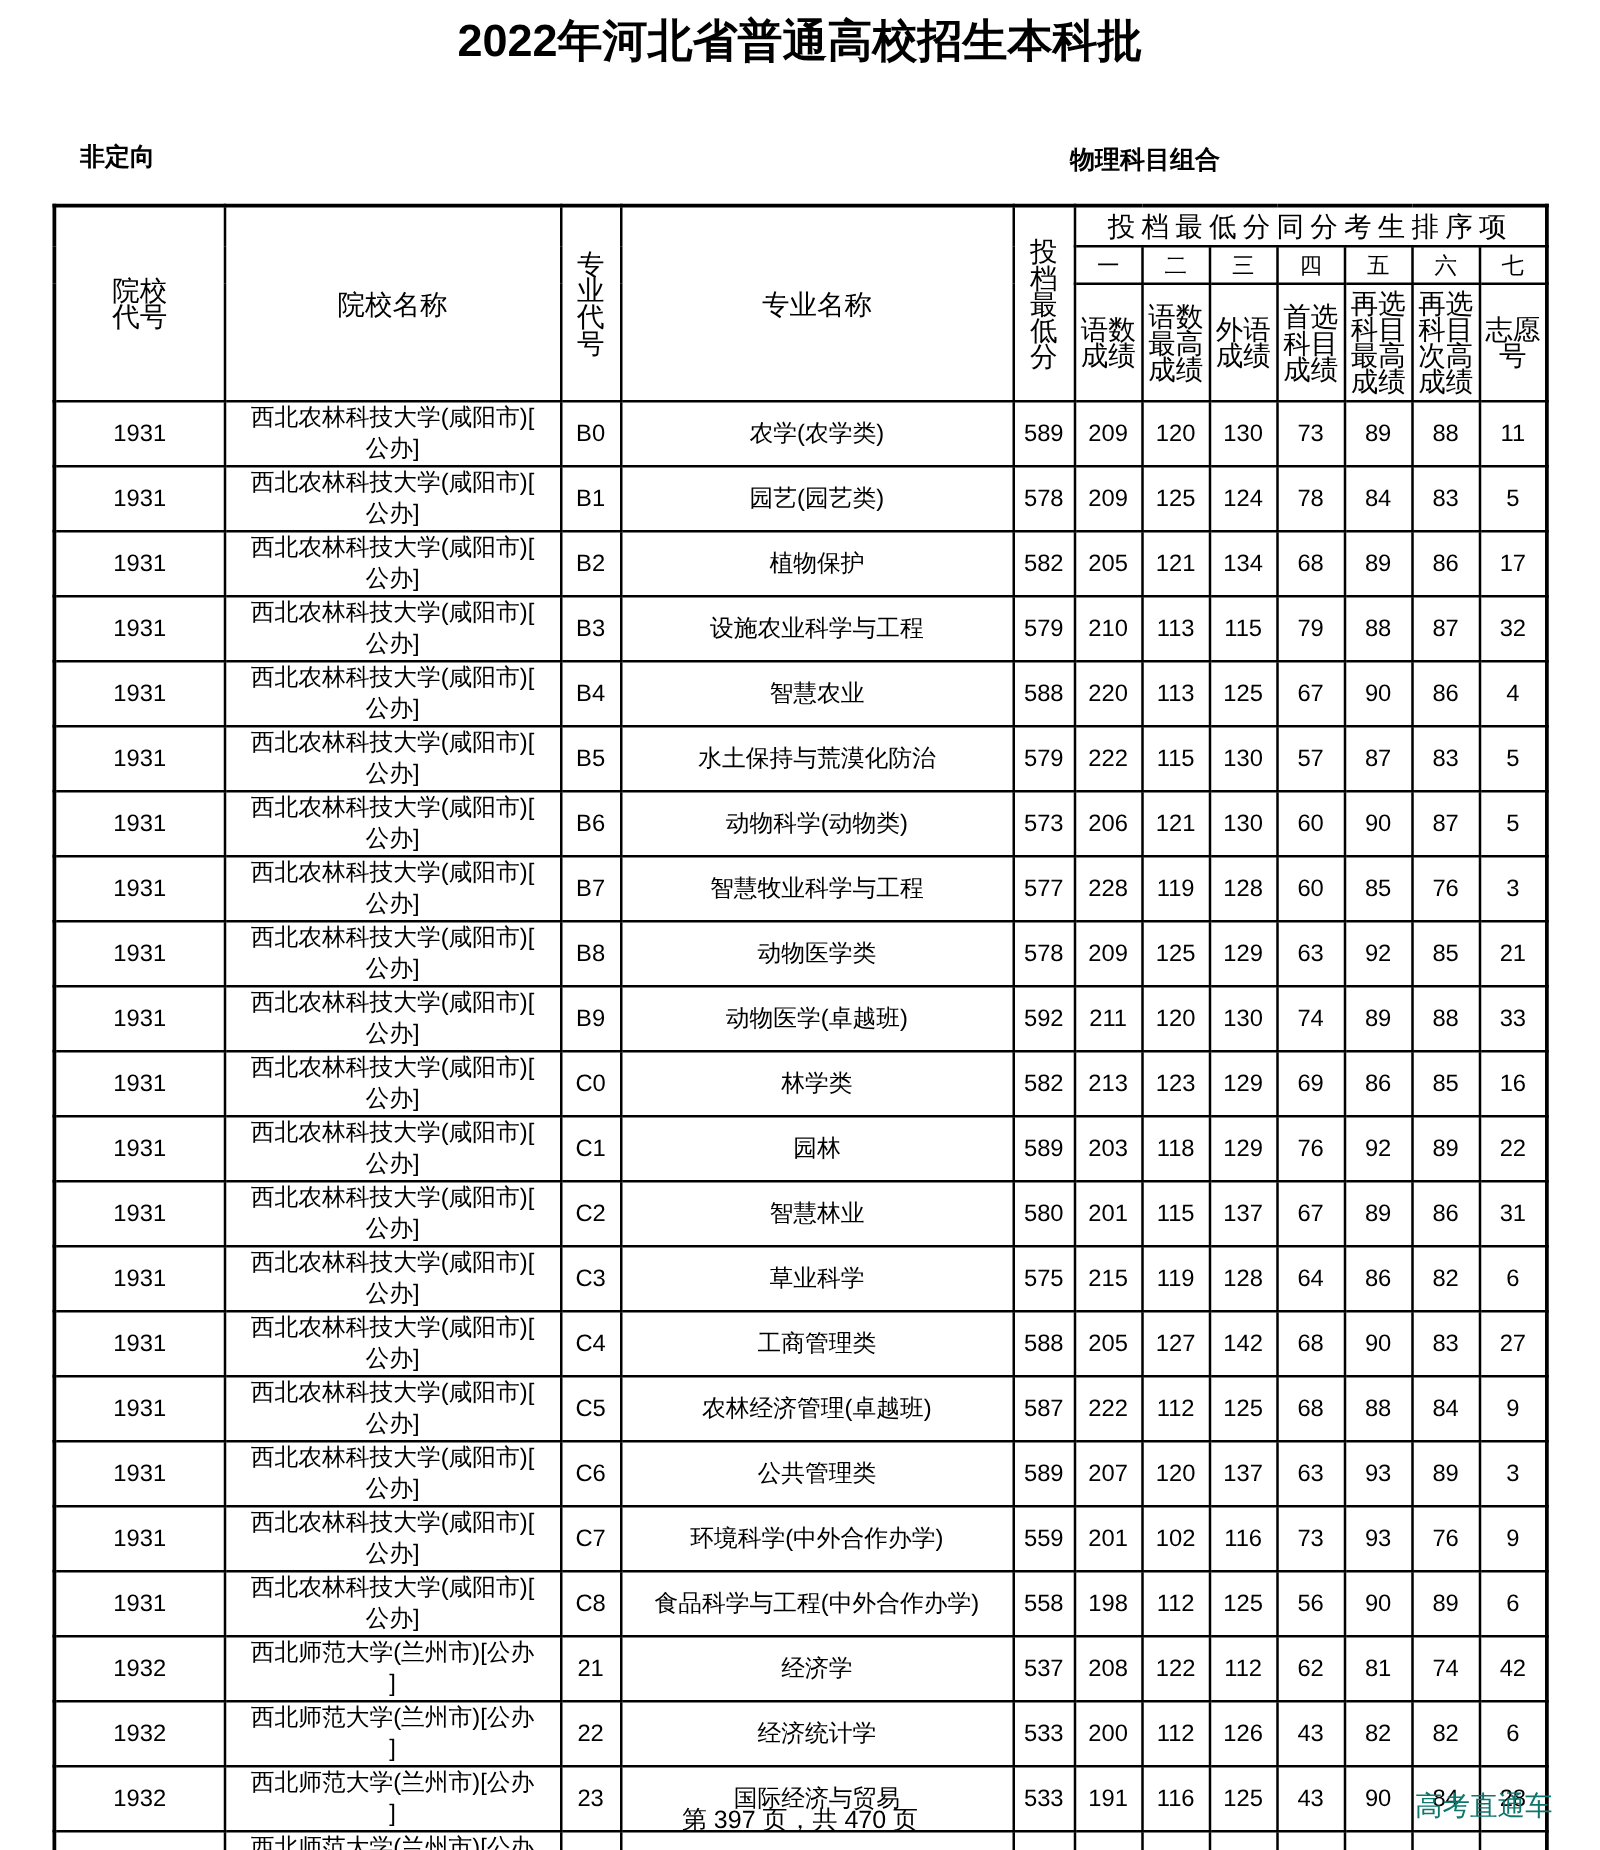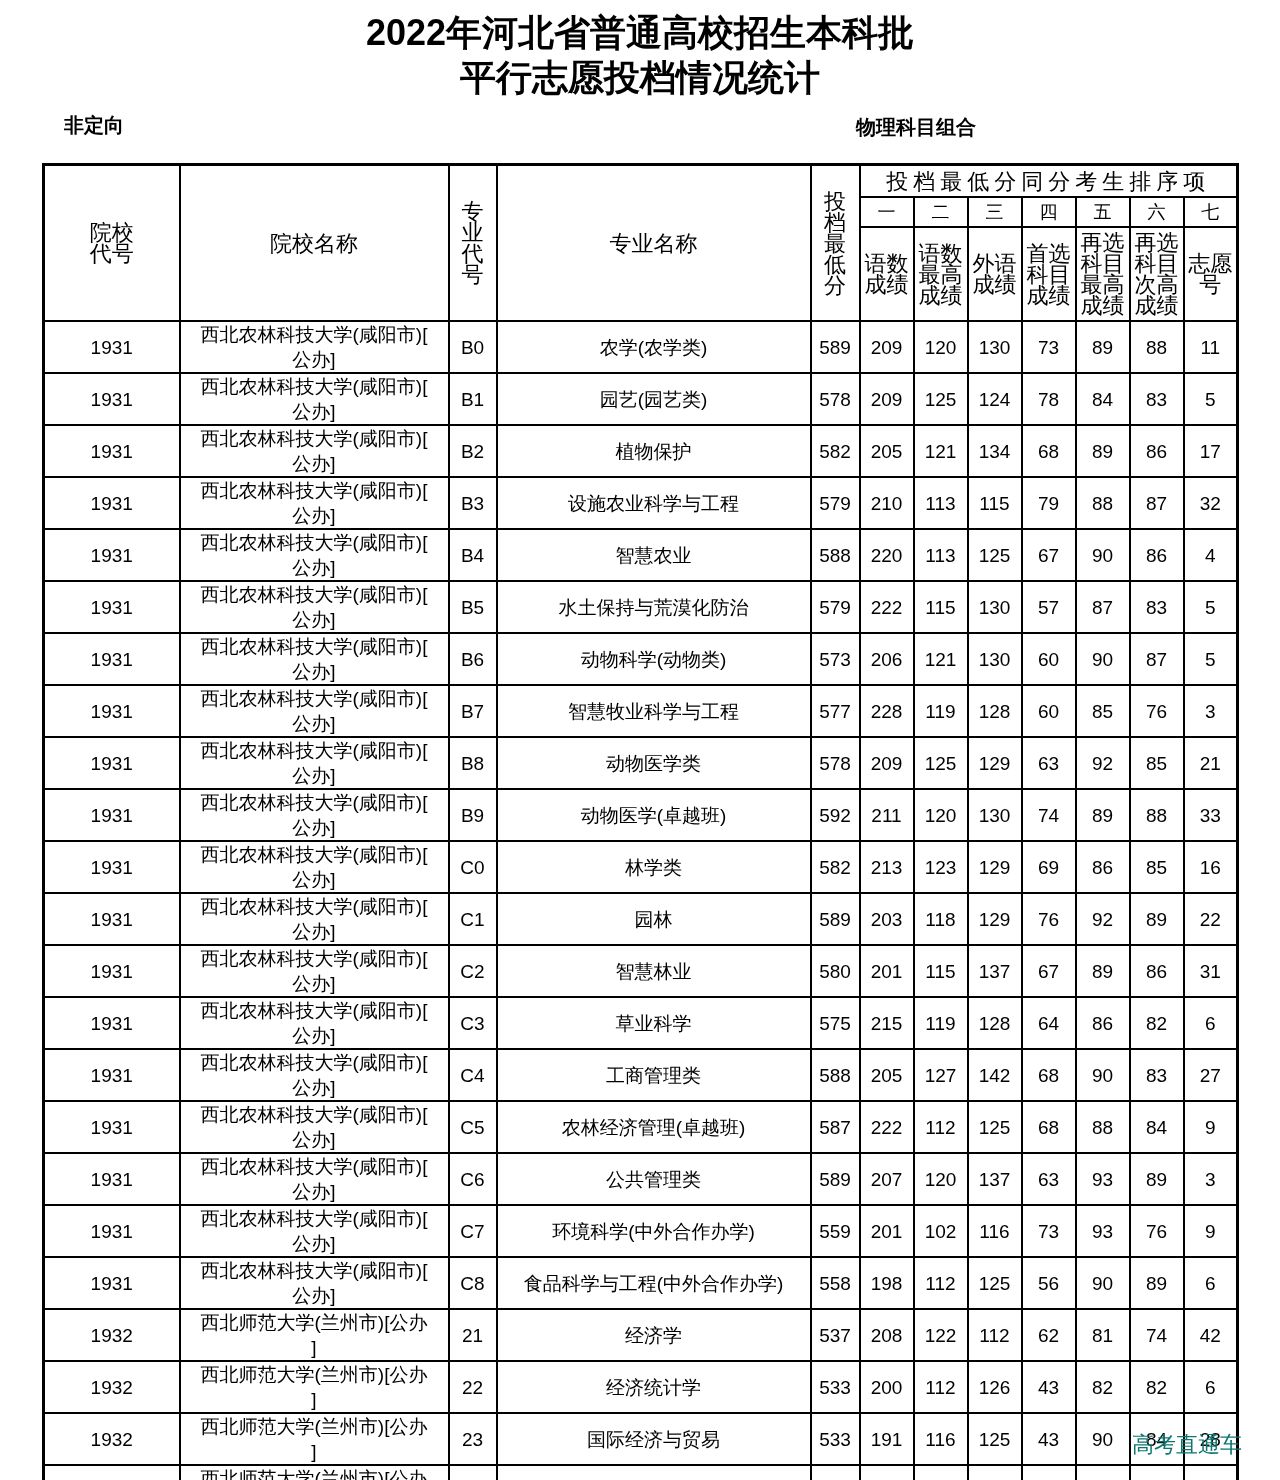--- a/index.html
+++ b/index.html
@@ -82,21 +82,20 @@
     color: #0f766e;
   }
 </style>
 </head>
 <body>
 
 <div class="page">
 
   <div class="title-block">
     <div>2022年河北省普通高校招生本科批</div>
-    <div>平行志愿投档情况统计</div>
   </div>
 
   <div class="section-label-left">非定向</div>
   <div class="section-label-right">物理科目组合</div>
 
   <div class="table-wrap">
     <table>
       <colgroup>
         <col style="width:136px">
         <col style="width:269px">
@@ -476,15 +475,16 @@
             <td>115</td>
             <td>58</td>
             <td>90</td>
             <td>87</td>
             <td>11</td>
           </tr>
         </tbody>
     </table>
   </div>
 
+  <div class="footer-page">第 397 页，共 470 页</div>
   <div class="watermark">高考直通车</div>
 
 </div>
 
 </body></html>

